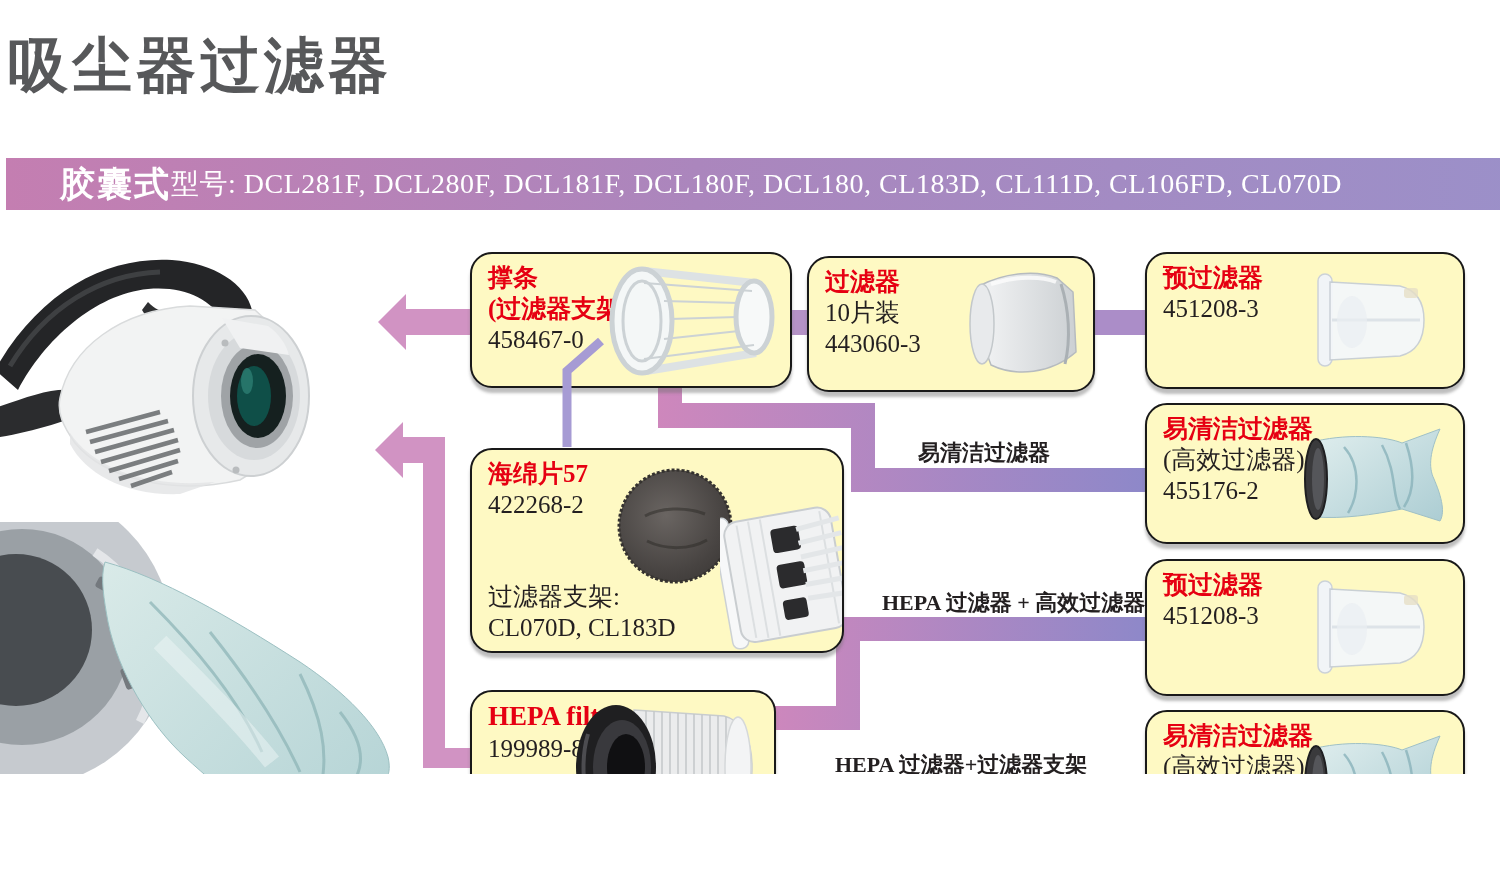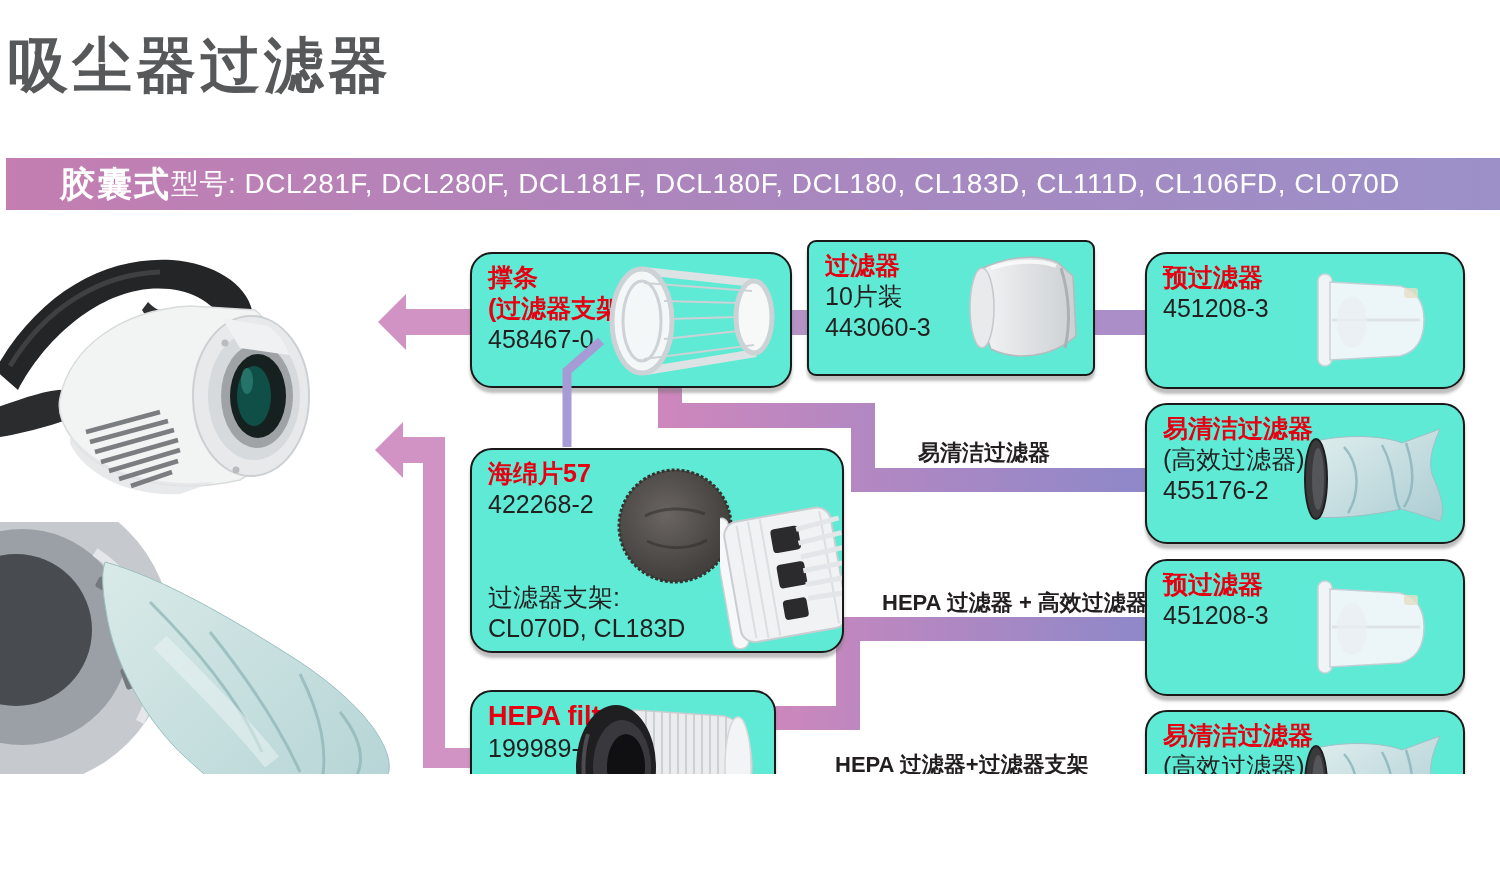--- a/index.html
+++ b/index.html
@@ -1,27 +1,27 @@
 <!DOCTYPE html>
 <html><head>
 <meta charset="utf-8">
 <style>
   html,body{margin:0;padding:0;background:#fff;}
   .canvas{position:relative;width:1500px;height:774px;background:#fff;overflow:hidden;
-          font-family:Liberation Sans, sans-serif;color:#231f20;}
+          font-family:Liberation Serif, serif;color:#231f20;}
   .title{position:absolute;left:8px;top:26px;margin:0;font-size:60px;font-weight:bold;
          color:#57585a;letter-spacing:4px;z-index:3;}
   .banner{position:absolute;left:6px;top:158px;width:1494px;height:52px;z-index:3;
           background:linear-gradient(90deg,#c47eb1 0%,#ab86bd 45%,#9b90c9 100%);
           display:flex;align-items:center;padding-left:40px;}
   .banner-cat{font-size:35px;font-weight:bold;color:#fff;margin-left:14px;letter-spacing:2px;}
   .banner-models{font-size:28px;color:#fff;letter-spacing:0.5px;}
   svg.layer{position:absolute;left:0;top:0;z-index:0;}
   svg.photo{position:absolute;z-index:1;}
-  .pbox{position:absolute;background:#5eead4;border:2.5px solid #191919;border-radius:22px;
+  .pbox{position:absolute;background:#fef9c3;border:2.5px solid #191919;border-radius:22px;
         box-shadow:0 5px 3px rgba(110,110,110,.45);overflow:hidden;z-index:2;}
   .pbox .ptext{position:absolute;left:16px;top:8px;line-height:1.24;}
   .pname{color:#e60012;font-weight:bold;font-size:25px;display:block;}
   .psub{color:#231f20;font-size:25px;display:block;}
   .pnote{position:absolute;left:16px;bottom:8px;font-size:25px;line-height:1.22;color:#231f20;}
   .part-img{position:absolute;}
   .combo-label{position:absolute;font-size:22px;font-weight:bold;color:#231f20;z-index:3;white-space:nowrap;}
   .topline{z-index:4;}
 </style>
 </head>
@@ -131,21 +131,21 @@
       <g stroke="#ccd2d5" stroke-width="2">
         <line x1="40" y1="24" x2="148" y2="32"></line>
         <line x1="40" y1="100" x2="150" y2="86"></line>
         <line x1="66" y1="60" x2="133" y2="58"></line>
         <line x1="60" y1="42" x2="135" y2="44"></line>
         <line x1="60" y1="80" x2="135" y2="72"></line>
       </g>
     </svg>
   </div>
 
-  <div class="pbox" style="left:807px;top:240px;width:284px;height:132px;border-radius:9px;">
+  <div class="pbox" style="left:807px;top:256px;width:284px;height:132px;">
     <div class="ptext">
       <span class="pname">过滤器</span>
       <span class="psub">10片装</span>
       <span class="psub">443060-3</span>
     </div>
     <svg class="part-img" style="left:152px;top:6px;" width="125" height="120" viewBox="0 0 125 120">
       <defs>
         <linearGradient id="coneg" x1="0" y1="0" x2="1" y2="0">
           <stop offset="0" stop-color="#f4f5f6"></stop>
             <stop offset="1" stop-color="#ccd0d3"></stop>

